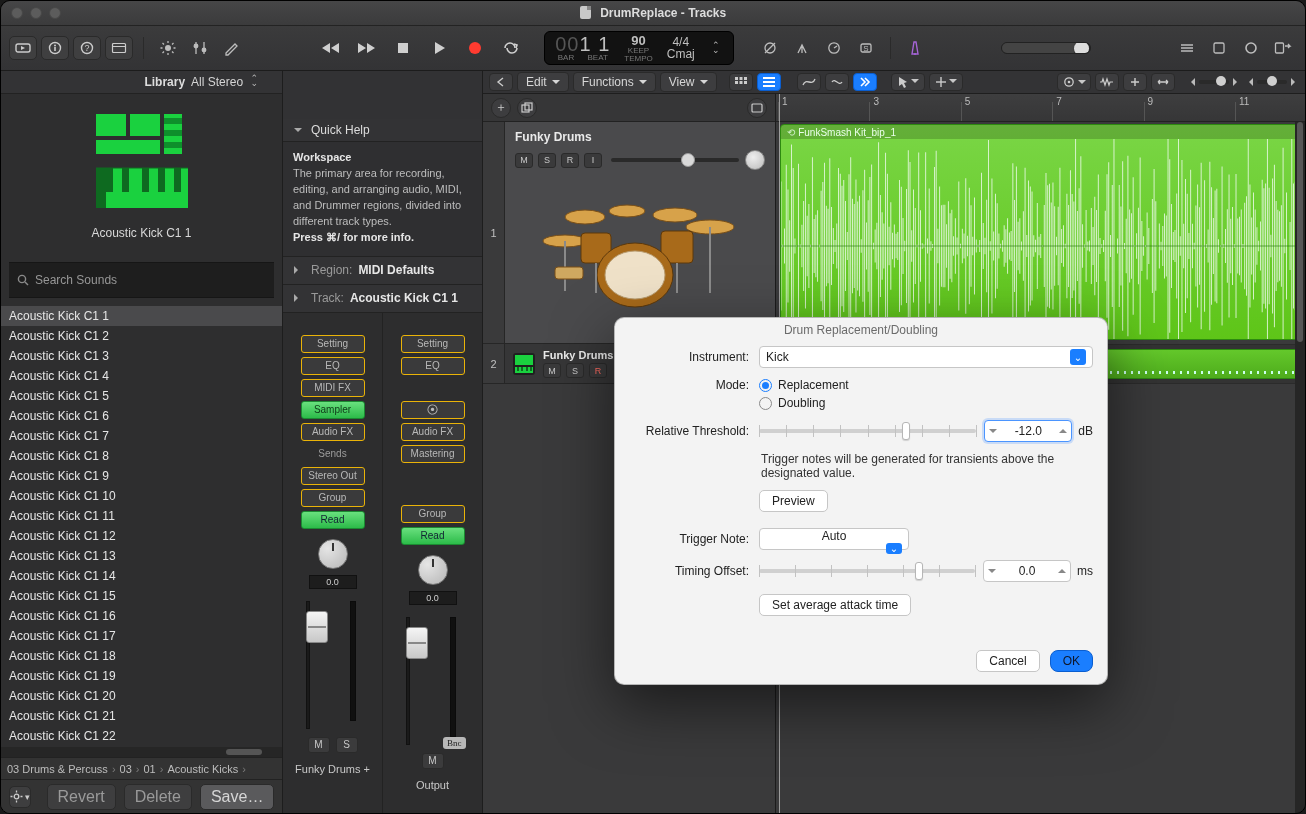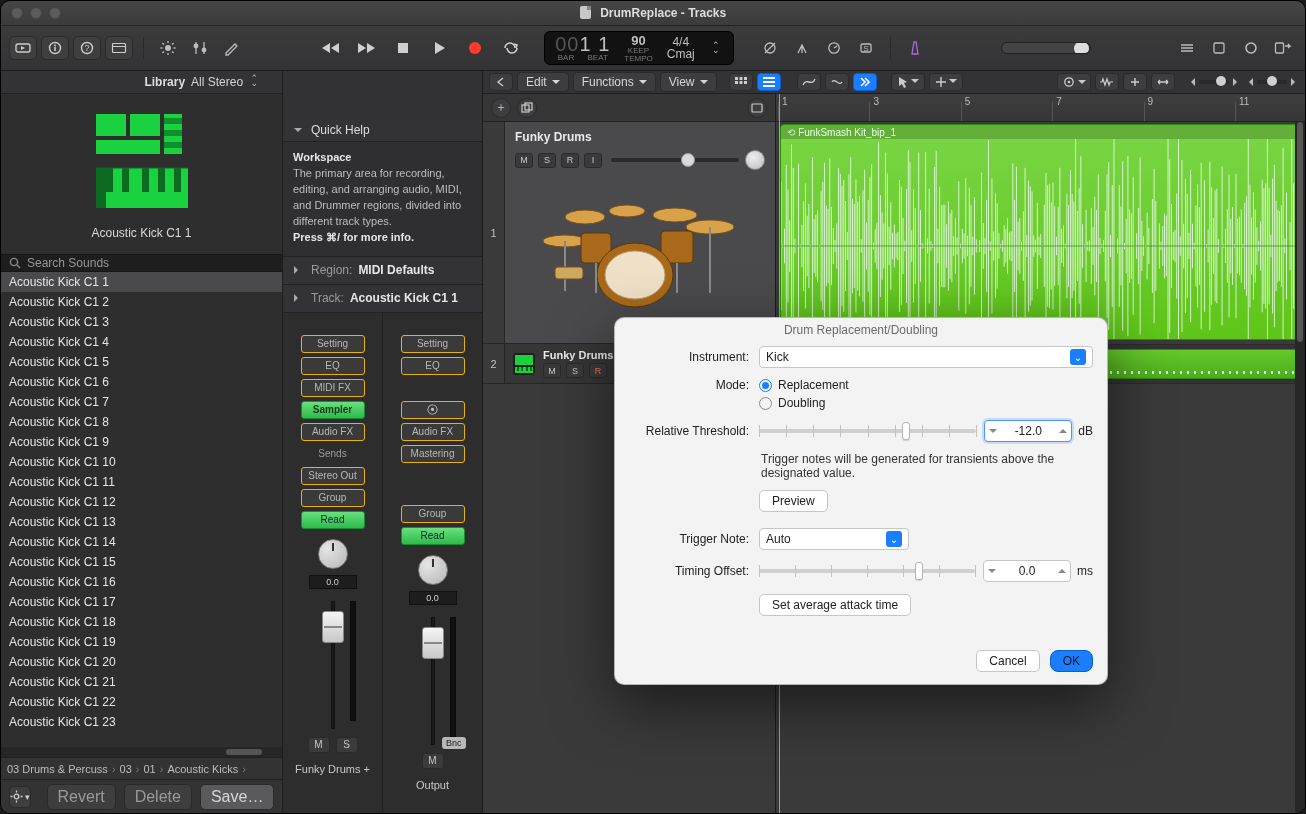--- a/index.html
+++ b/index.html
@@ -59,21 +59,21 @@
   .main{position:absolute;top:70px;bottom:0;left:0;right:0;display:flex;}
 
   
   .library{width:282px;background:#2e2e2f;border-right:1px solid #1d1d1d;display:flex;flex-direction:column;}
   .lib-head{height:23px;display:flex;align-items:center;padding:0 24px;background:#333335;border-bottom:1px solid #222;}
   .lib-head .lbl{color:#ddd;font-weight:600;margin-left:auto;margin-right:6px;}
   .lib-head .dd{color:#d5d5d5;}
   .lib-hero{height:160px;display:flex;flex-direction:column;align-items:center;justify-content:center;gap:8px;background:#2e2e2f;}
   .lib-hero .name{color:#d8d8d8;}
   .patch-icon{width:100px;height:110px;}
-  .search{height:18px;margin:0;background:#1e1e1e;border:none;border-top:1px solid #161616;border-bottom:1px solid #161616;display:flex;align-items:center;padding:0 8px;color:#979797;gap:6px;}
+  .search{height:36px;margin:8px;background:#1e1e1e;border:none;border-top:1px solid #161616;border-bottom:1px solid #161616;display:flex;align-items:center;padding:0 8px;color:#979797;gap:6px;}
   .soundlist{flex:1;overflow:auto;}
   .soundlist .row{height:20px;display:flex;align-items:center;padding:0 8px;color:#e6e6e6;}
   .soundlist .row.sel{background:#4a4a4c;}
   .scrollbar-h{height:10px;background:#262626;position:relative;}
   .scrollbar-h .thumb{position:absolute;right:20px;top:2px;height:6px;width:36px;background:#555;border-radius:3px;}
   .lib-path{height:22px;background:#333;border-top:1px solid #222;display:flex;align-items:center;padding:0 6px;color:#bdbdbd;font-size:11px;gap:2px;white-space:nowrap;overflow:hidden;}
   .lib-path .chev{color:#7a7a7a;margin:0 2px;}
   .lib-foot{height:34px;background:#333;display:flex;align-items:center;padding:0 8px;gap:8px;border-top:1px solid #222;}
   .pill{padding:3px 10px;border-radius:5px;background:#3e3e3f;border:1px solid #2a2a2a;color:#d6d6d6;font-size:16px;}
   .pill.dim{color:#9a9a9a;}
@@ -88,28 +88,28 @@
   .qh .t{color:#e6e6e6;font-weight:600;}
   .qh .b{color:#e6e6e6;font-weight:600;}
   .acc{height:28px;display:flex;align-items:center;gap:6px;padding:0 8px;border-bottom:1px solid #222;background:#333335;color:#c8c8c8;}
   .acc .lbl{color:#9a9a9a;}
   .acc .val{color:#e6e6e6;font-weight:600;}
   .strips{flex:1;display:flex;background:#2d2d2e;}
   .strip{flex:1;border-right:1px solid #222;display:flex;flex-direction:column;align-items:center;gap:4px;padding:22px 0 6px;}
   .strip:last-child{border-right:none;}
   .slot{height:18px;border-radius:3px;border:1px solid #eab308;background:#3a3a3b;display:flex;align-items:center;justify-content:center;color:#b8b8b8;font-size:10px;padding:0 4px;}
   .slot.wide{width:64px;}
-  .slot.green{background:linear-gradient(#69e07e,#2cbb49);border-color:#1b8a32;color:#0e3a18;font-weight:700;}
+  .slot.green{background:linear-gradient(#69e07e,#2cbb49);border-color:#1b8a32;color:#0e3a18;font-weight:400;}
   .slot.read{background:linear-gradient(#69e07e,#2cbb49);border-color:#1b8a32;color:#123;}
   .slot.stereo{background:#3a3a3b;}
   .slot.txt{border:none;background:none;color:#9c9c9c;}
   .knob{width:30px;height:30px;border-radius:50%;background:radial-gradient(circle at 30% 30%,#e5e5e5,#b6b6b6);border:1px solid #777;position:relative;margin-top:6px;}
   .knob:after{content:"";width:2px;height:8px;background:#333;position:absolute;top:3px;left:50%;transform:translateX(-50%);}
   .valbox{width:48px;height:14px;background:#1d1d1d;border:1px solid #111;color:#cfcfcf;font-size:9px;display:flex;align-items:center;justify-content:center;margin-top:2px;}
-  .fader{width:54px;height:128px;position:relative;display:flex;justify-content:center;margin-top:8px;}
+  .fader{width:54px;height:128px;position:relative;display:flex;margin-top:8px;font-family:Liberation Serif, serif;}
   .fader .track{width:4px;height:100%;background:#1a1a1a;border:1px solid #111;position:relative;}
   .fader .cap{width:22px;height:32px;background:linear-gradient(#f5f5f5,#c8c8c8);border:1px solid #888;border-radius:3px;position:absolute;top:10px;}
   .fader .cap:after{content:"";width:18px;height:2px;background:#888;position:absolute;top:14px;left:1px;}
   .fader .meter{position:absolute;right:4px;top:0;width:6px;height:120px;background:#101010;border:1px solid #0b0b0b;}
   .ms{display:flex;gap:6px;margin-top:4px;}
   .msbtn{width:22px;height:16px;border-radius:3px;background:#3b3b3c;border:1px solid #2a2a2a;color:#c8c8c8;display:flex;align-items:center;justify-content:center;font-size:10px;}
   .chname{color:#c8c8c8;font-size:11px;margin-top:6px;}
   .bnc{position:relative;}
   .bnc .tag{position:absolute;right:-6px;bottom:-4px;background:#b8b8b8;color:#222;font-size:9px;padding:1px 4px;border-radius:3px;}
 
@@ -856,21 +856,21 @@
         <span class="caret caret-up"></span>
       </div>
       <span class="unit">dB</span>
     </div>
     <div class="help">Trigger notes will be generated for transients above the designated value.</div>
     <div style="margin-left:130px;margin-bottom:16px;">
       <span class="mbtn">Preview</span>
     </div>
     <div class="mrow">
       <div class="lab">Trigger Note:</div>
-      <div class="mselect" style="max-width:150px;">
+      <div class="mselect" style="max-width:150px;flex-direction:column;">
         <span>Auto</span>
         <span class="cap">⌄</span>
       </div>
     </div>
     <div class="mrow">
       <div class="lab">Timing Offset:</div>
       <div class="mslider">
         <div class="ticks">
           <div class="tick" style="left:0%"></div>
             <div class="tick" style="left:16.6%"></div>

